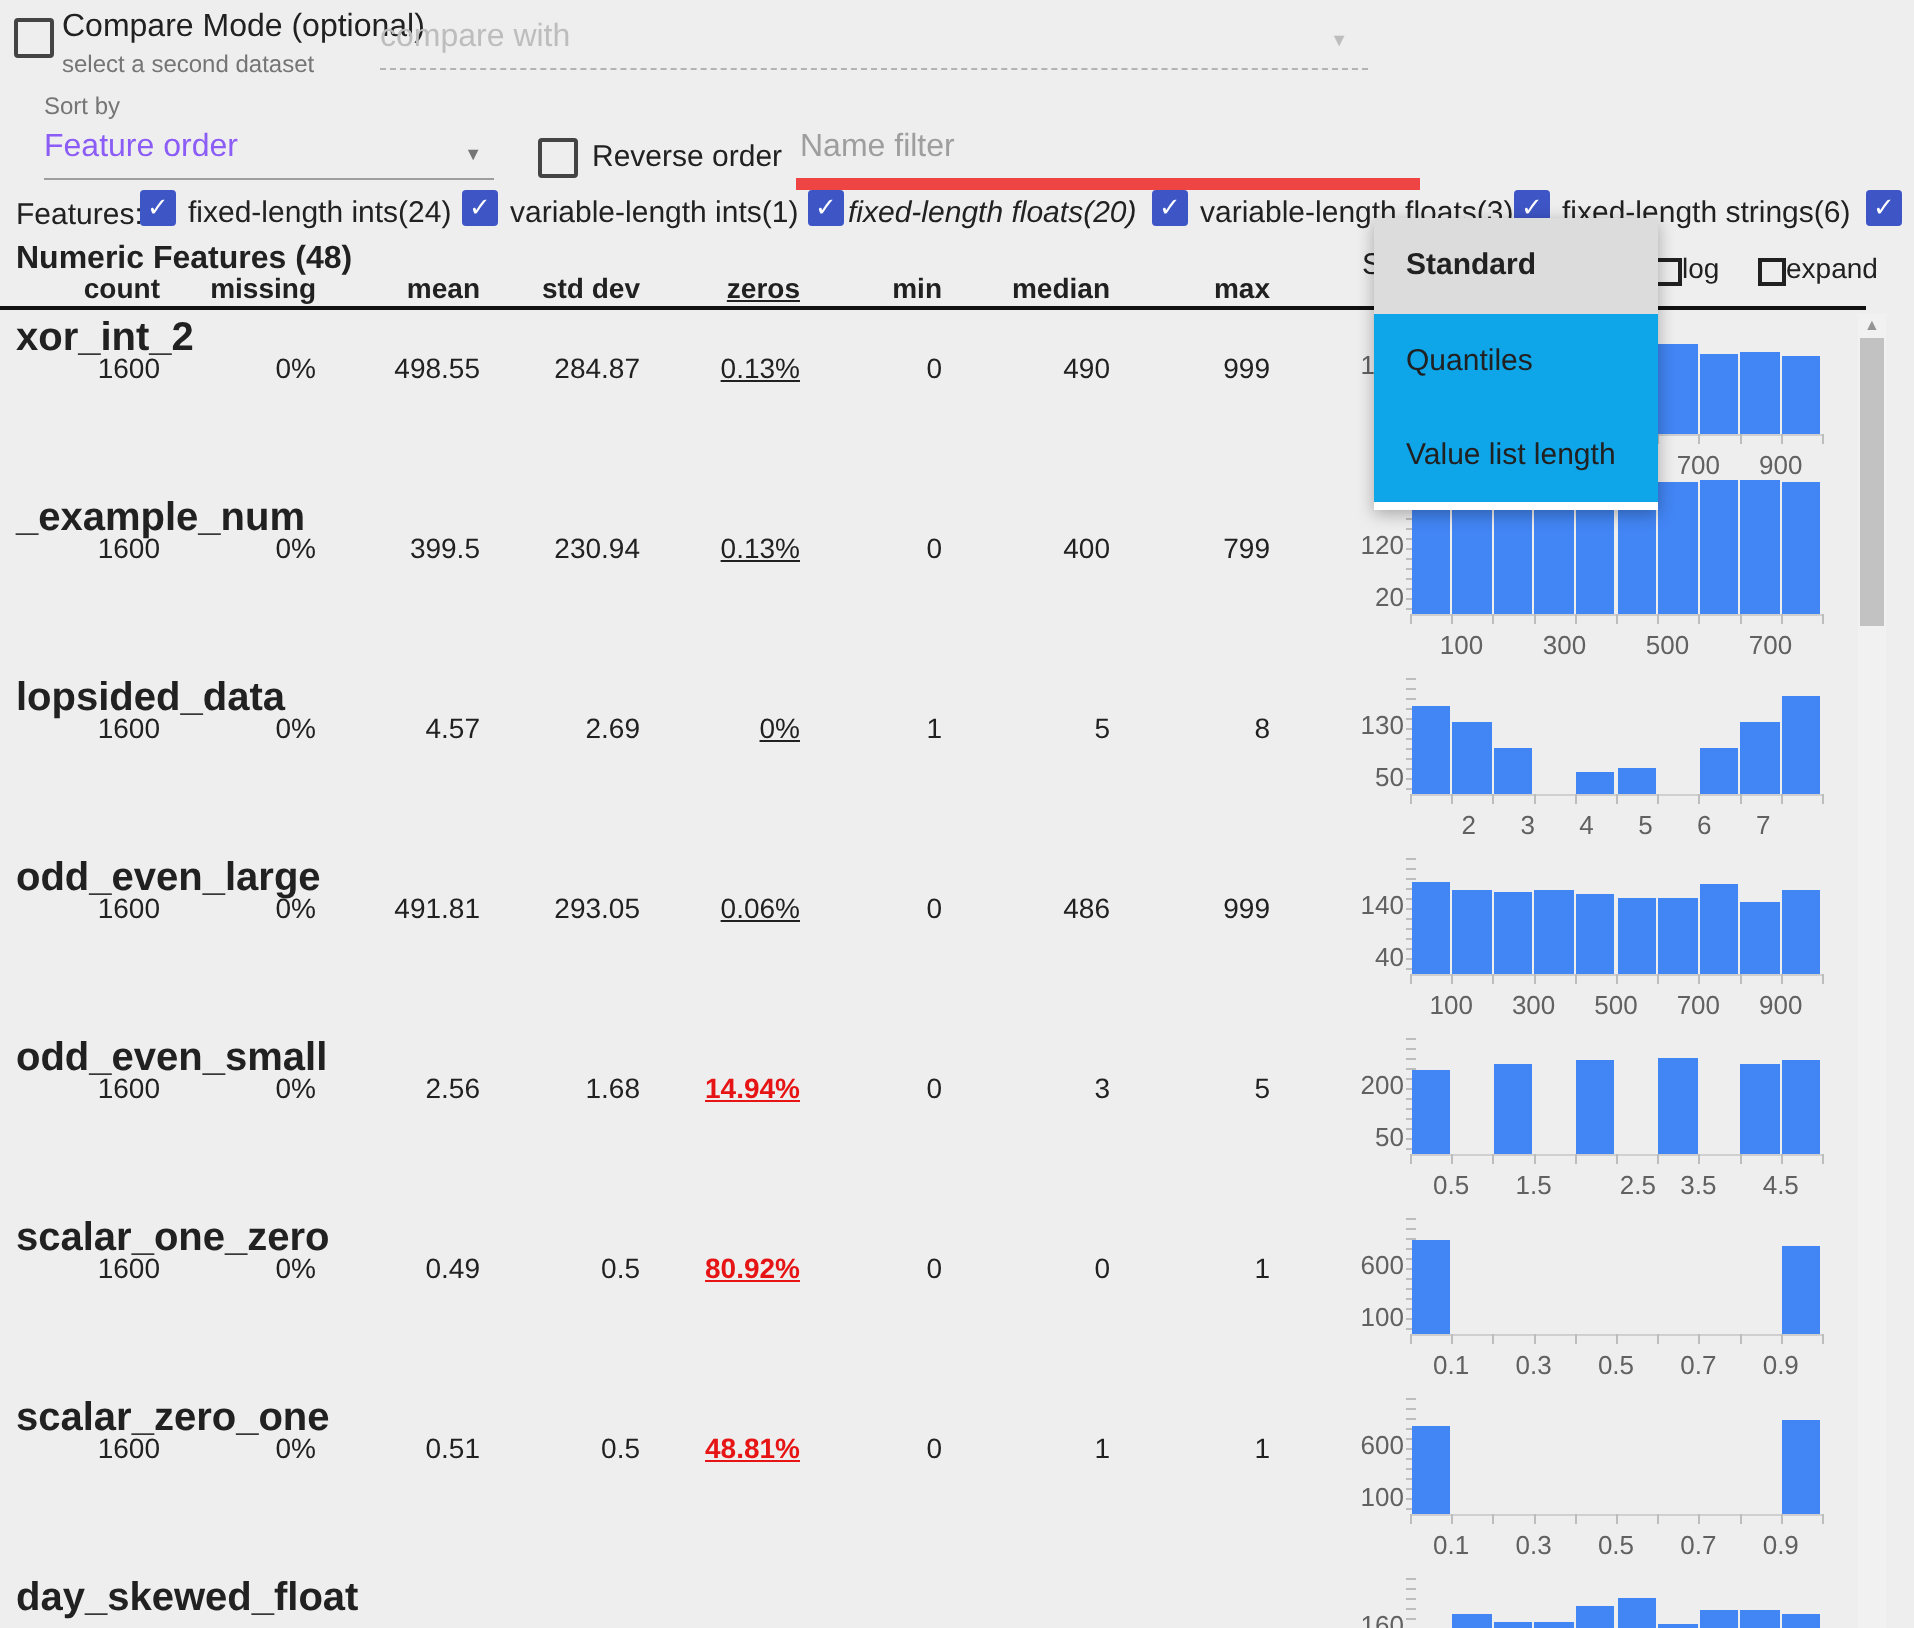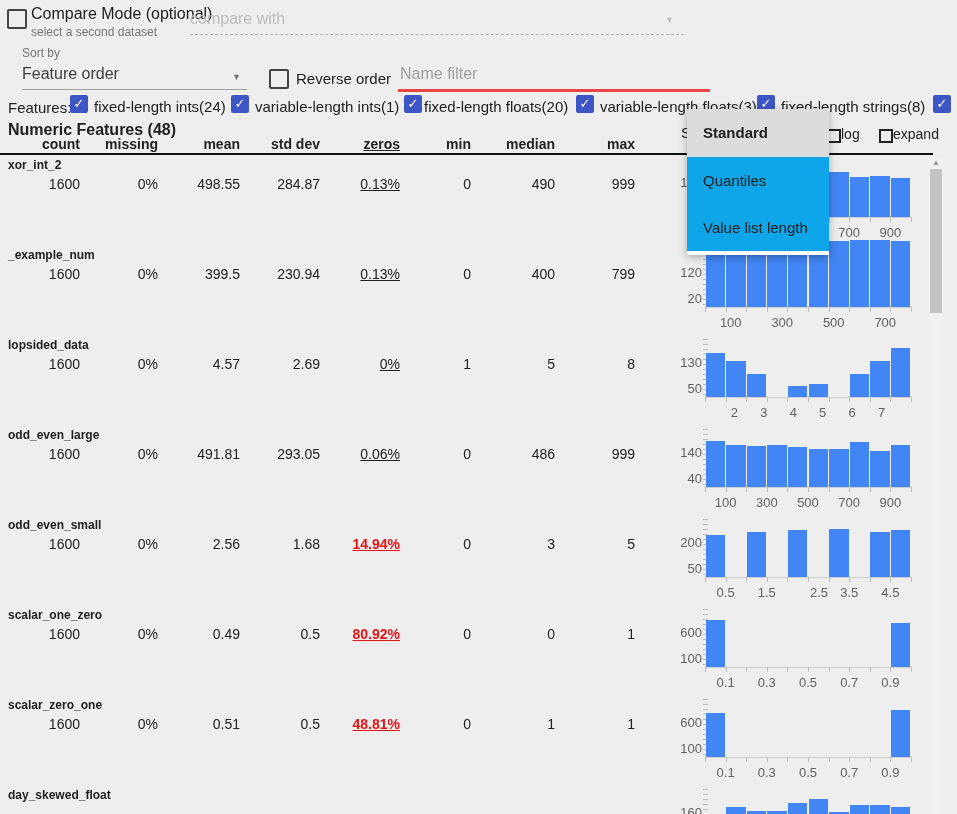--- a/index.html
+++ b/index.html
@@ -9,25 +9,25 @@
   .cb-outline{position:absolute;width:16px;height:16px;border:2px solid #444;border-radius:2px;background:transparent;}
   .compare-label{position:absolute;left:31px;top:5px;font-size:16px;}
   .compare-sub{position:absolute;left:31px;top:25px;font-size:12px;color:#757575;}
   .compare-with{position:absolute;left:190px;top:8px;width:494px;height:26px;border-bottom:1px dashed #b3b3b3;}
   .compare-with .ph{position:absolute;left:0;top:2px;font-size:16px;color:#bdbdbd;}
   .arrow{font-size:9px;color:#bdbdbd;}
   .cw-arrow{position:absolute;right:10px;top:7px;}
   
   .sortby-label{position:absolute;left:22px;top:46px;font-size:12px;color:#757575;}
   .sort-select{position:absolute;left:22px;top:62px;width:225px;height:27px;border-bottom:1px solid #9e9e9e;}
-  .sort-select .val{position:absolute;left:0;top:3px;font-size:16px;color:#404040;}
+  .sort-select .val{position:absolute;left:0;top:3px;font-size:16px;color:#8b5cf6;}
   .ss-arrow{position:absolute;right:6px;top:10px;color:#757575;}
   .rev-cb{left:269px;top:69px;}
   .rev-label{position:absolute;left:296px;top:70px;font-size:15px;}
-  .name-filter{position:absolute;left:398px;top:62px;width:312px;height:27px;border-bottom:3px solid #ef4444;}
+  .name-filter{position:absolute;left:398px;top:62px;width:312px;height:27px;border-bottom:6px solid #ef4444;}
   .name-filter .ph{position:absolute;left:2px;top:3px;font-size:16px;color:#9e9e9e;}
   
   .features-label{position:absolute;left:8px;top:99px;font-size:15px;}
   .cb-filled{position:absolute;width:18px;height:18px;border-radius:2px;background:var(--accent,#3e55c6);color:#fff;font-size:13px;font-weight:bold;text-align:center;line-height:18px;top:95px;}
   .fb-label{position:absolute;top:98px;font-size:15px;white-space:nowrap;}
   
   .sec-title{position:absolute;left:8px;top:121px;font-size:16px;font-weight:bold;}
   .hdr-line{position:absolute;left:0;top:153px;width:933px;height:2px;background:#111;}
   .col{position:absolute;text-align:right;font-size:14px;white-space:nowrap;}
   .hdr .col{font-weight:bold;}
@@ -39,21 +39,21 @@
   .c-zeros{left:330px;width:70px;text-decoration:underline;}
   .c-min{left:405px;width:66px;}
   .c-median{left:480px;width:75px;}
   .c-max{left:560px;width:75px;}
   .alert{color:var(--alert,#e61414);font-weight:bold;}
   .chart-mode{position:absolute;left:681px;top:124px;font-size:15px;white-space:nowrap;}
   .mini-cb{position:absolute;width:10px;height:10px;border:2px solid #212121;background:transparent;top:129px;}
   .mini-label{position:absolute;top:126px;font-size:14px;}
   
   .feature-row{position:absolute;left:0;width:957px;height:90px;}
-  .fname{position:absolute;left:8px;top:3px;font-size:12px;font-weight:bold;}
+  .fname{position:absolute;left:8px;top:3px;font-size:20px;font-weight:bold;}
   .feature-row .col{top:21px;}
   
   .chart{position:absolute;left:660px;top:0;width:264px;height:90px;}
   .ylab{position:absolute;left:0;width:42px;text-align:right;font-size:13px;color:#616161;}
   .yticks{position:absolute;left:43px;top:4px;width:5px;height:58px;background:repeating-linear-gradient(to bottom,#bdbdbd 0 1px,transparent 1px 5px);}
   .baseline{position:absolute;left:45px;top:62px;width:207px;height:1px;background:#cfcfcf;}
   .xticks{position:absolute;left:45px;top:62px;width:207px;height:5px;background:repeating-linear-gradient(to right,#bdbdbd 0 1px,transparent 1px 20.6px);}
   .bar{position:absolute;background:var(--bar,#4285f4);}
   .xlab{position:absolute;top:70px;width:40px;text-align:center;font-size:13px;color:#616161;}
   
@@ -89,25 +89,25 @@
     <span class="ph">Name filter</span>
   </div>
 
   <div class="features-label">Features:</div>
   <div id="features-bar">
       <span class="cb-filled" style="left: 70px;">✓</span>
       <span class="fb-label" style="left: 94px;">fixed-length ints(24)</span>
       <span class="cb-filled" style="left: 231px;">✓</span>
       <span class="fb-label" style="left: 255px;">variable-length ints(1)</span>
       <span class="cb-filled" style="left: 404px;">✓</span>
-      <span class="fb-label" style="left: 424px;">fixed-length floats(20)</span>
+      <span class="fb-label" style="left: 424px; font-style: italic;">fixed-length floats(20)</span>
       <span class="cb-filled" style="left: 576px;">✓</span>
       <span class="fb-label" style="left: 600px;">variable-length floats(3)</span>
       <span class="cb-filled" style="left: 757px;">✓</span>
-      <span class="fb-label" style="left: 781px;">fixed-length strings(8)</span>
+      <span class="fb-label" style="left: 781px;">fixed-length strings(6)</span>
       <span class="cb-filled" style="left: 933px;">✓</span>
     </div>
 
   <div class="sec-title">Numeric Features (48)</div>
   <div class="hdr">
     <div class="col c-count">count</div>
     <div class="col c-missing">missing</div>
     <div class="col c-mean">mean</div>
     <div class="col c-std">std dev</div>
     <div class="col c-zeros">zeros</div>

